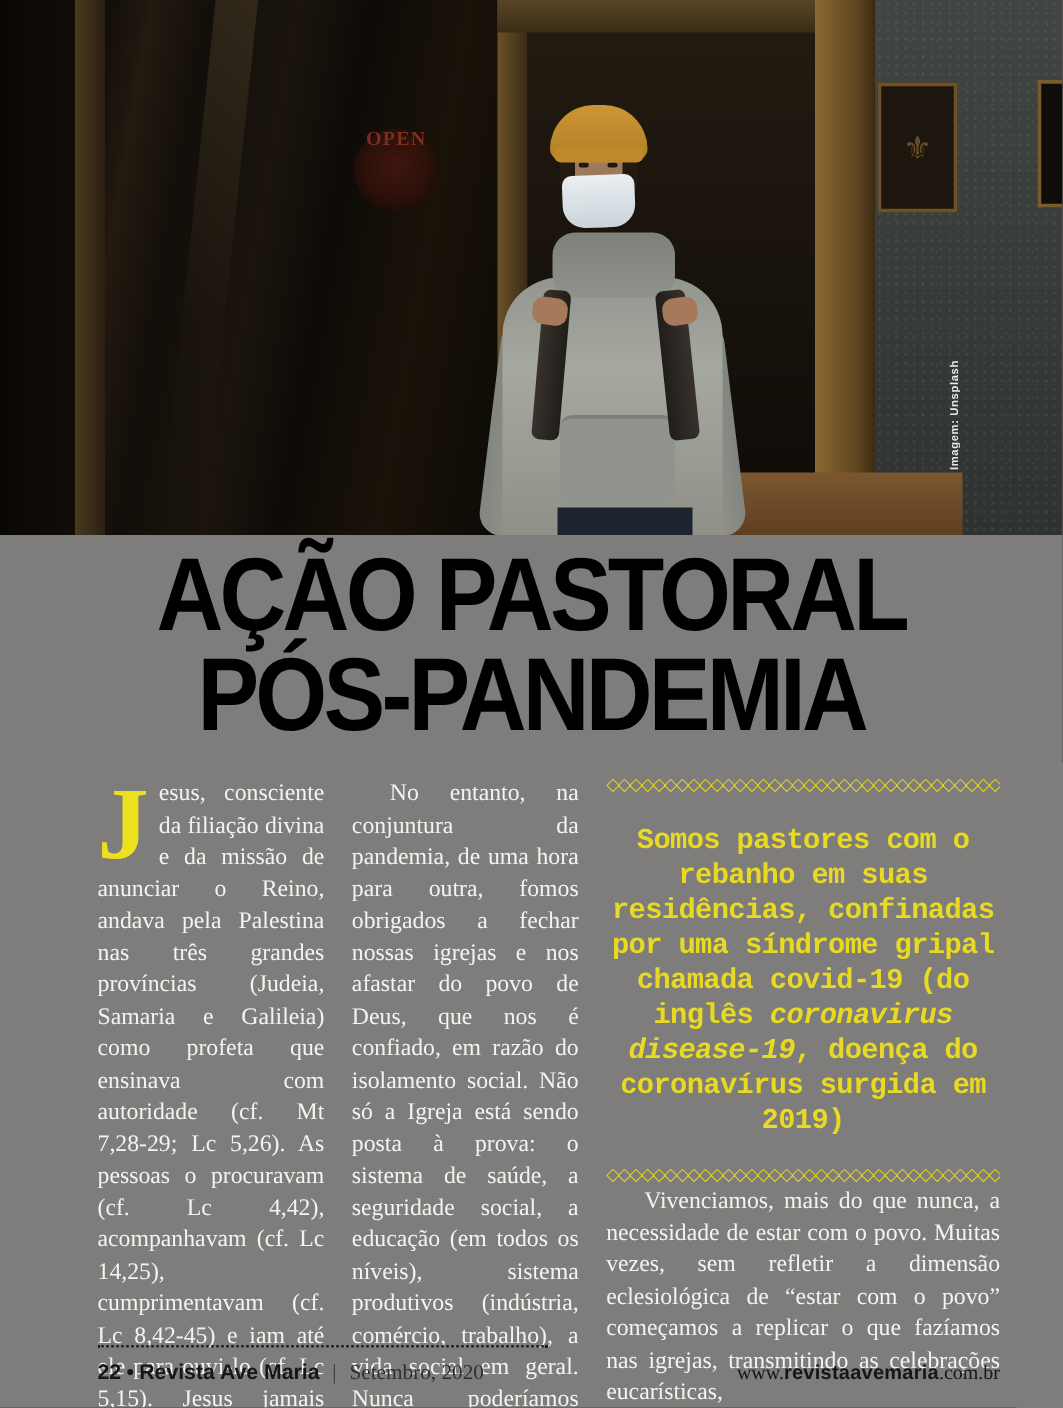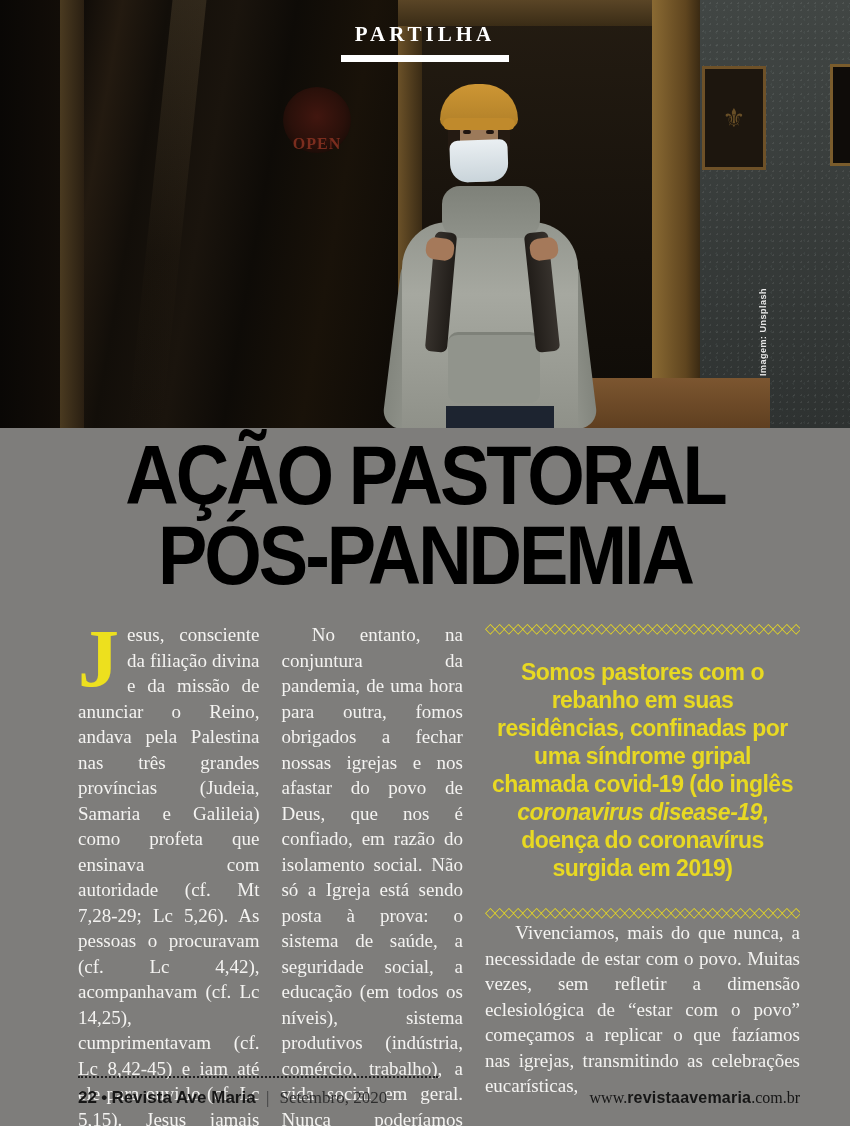--- a/index.html
+++ b/index.html
@@ -18,23 +18,23 @@
     background:linear-gradient(100deg,#100c08 0%,#231a10 10%,#120e09 22%,#1a140d 40%,#0e0b07 55%,#191209 75%,#0d0a06 100%);}
   .streak{left:150px;top:0;width:34px;height:428px;background:linear-gradient(180deg,rgba(190,160,110,.16),rgba(90,70,40,.05) 60%,transparent);transform:skewX(-6deg);}
   .frame-b{left:398px;top:0;width:24px;height:428px;background:linear-gradient(90deg,#6b5128,#3a2b15);}
   .doorway{left:422px;top:0;width:230px;height:428px;background:linear-gradient(180deg,#241c12,#16110b 60%,#0e0b07);}
   .lintel{left:398px;top:0;width:302px;height:26px;background:linear-gradient(180deg,#5a4526,#3a2c16);}
   .frame-c{left:652px;top:0;width:48px;height:428px;background:linear-gradient(90deg,#8a6a33,#5f451f 70%,#3a2a13);}
   .granite{left:700px;top:0;width:150px;height:428px;background:#383c3b;
     background-image:radial-gradient(rgba(255,255,255,.08) 1px,transparent 1px),radial-gradient(rgba(180,200,200,.06) 1px,transparent 1px),linear-gradient(180deg,#414644,#2e3231);
     background-size:7px 7px,11px 13px,100% 100%;}
   .bench{left:430px;top:378px;width:340px;height:50px;background:linear-gradient(180deg,#7c5630,#5f3f20);}
-  .open-sign{left:283px;top:87px;width:68px;height:66px;border-radius:50%;
+  .open-sign{left:283px;top:103px;width:68px;height:66px;border-radius:50%;
     background:radial-gradient(circle at 50% 45%,#41160f 0%,#2a100a 55%,#1a0c07 78%,transparent 85%);
-    display:flex;align-items:flex-end;justify-content:center;filter:blur(.6px);}
+    display:flex;align-items:flex-start;justify-content:center;filter:blur(.6px);}
   .open-sign span{color:#8a3322;font:bold 16px "Liberation Serif",serif;letter-spacing:1px;opacity:.85;}
   .plaque1{left:702px;top:66px;width:58px;height:98px;background:#1d160e;border:3px solid #6e5128;
     display:flex;align-items:center;justify-content:center;}
   .plaque1 span{color:#7a5c2c;font-size:26px;opacity:.8;}
   .plaque2{left:830px;top:64px;width:20px;height:96px;background:#0f0c09;border:3px solid #7a5c2c;border-right:none;}
 
   
   .sleeve-l{left:392px;top:258px;width:48px;height:172px;background:linear-gradient(90deg,#83867e,#9b9d95);border-radius:18px;transform:rotate(7deg);}
   .sleeve-r{left:538px;top:258px;width:50px;height:172px;background:linear-gradient(90deg,#a2a49c,#82857d);border-radius:18px;transform:rotate(-7deg);}
   .hoodie{left:402px;top:222px;width:176px;height:206px;border-radius:46px 46px 0 0;
@@ -75,21 +75,21 @@
 
   
   .cols{display:flex;gap:22px;padding:26px 50px 0 78px;color:#f4f3f1;}
   .col{flex:1;font-size:19px;line-height:25.5px;text-align:justify;}
   .col p{margin:0;}
   .indent{text-indent:1.6em;}
   .dropcap{float:left;font-weight:bold;font-size:82px;line-height:66px;margin:4px 8px 0 0;}
 
   .divider{white-space:nowrap;overflow:hidden;font-size:14px;letter-spacing:-1.5px;line-height:14px;}
   .pullquote{
-    font-family:Liberation Sans, sans-serif;font-weight:bold;
+    font-family:Liberation Mono, monospace;font-weight:bold;
     font-size:23px;line-height:28px;text-align:center;text-indent:0;
     padding:22px 2px 24px;letter-spacing:-0.5px;
   }
   .pullquote .it{font-style:italic;}
   .col3-body{margin-top:6px;}
 
   
   .footer{position:absolute;left:78px;right:50px;top:1076px;}
   .rule{width:360px;border-top:2px dotted #1f1f1f;}
   .foot-row{display:flex;justify-content:space-between;align-items:baseline;margin-top:10px;}
@@ -137,24 +137,20 @@
     <div class="ph eye-r"></div>
     <div class="ph mask"></div>
     <div class="ph beanie"></div>
     <div class="ph brim"></div>
     <div class="ph strap-l"></div>
     <div class="ph strap-r"></div>
     <div class="ph hand-l"></div>
     <div class="ph hand-r"></div>
     <div class="ph jeans"></div>
 
-    <div class="kicker">
-      <div class="t">PARTILHA</div>
-      <div class="bar"></div>
-    </div>
     <div class="credit">Imagem: Unsplash</div>
   </div>
 
   <div class="title" style="color:#000000;">
     <div>AÇÃO PASTORAL</div>
     <div>PÓS-PANDEMIA</div>
   </div>
 
   <div class="cols">
     <div class="col">

